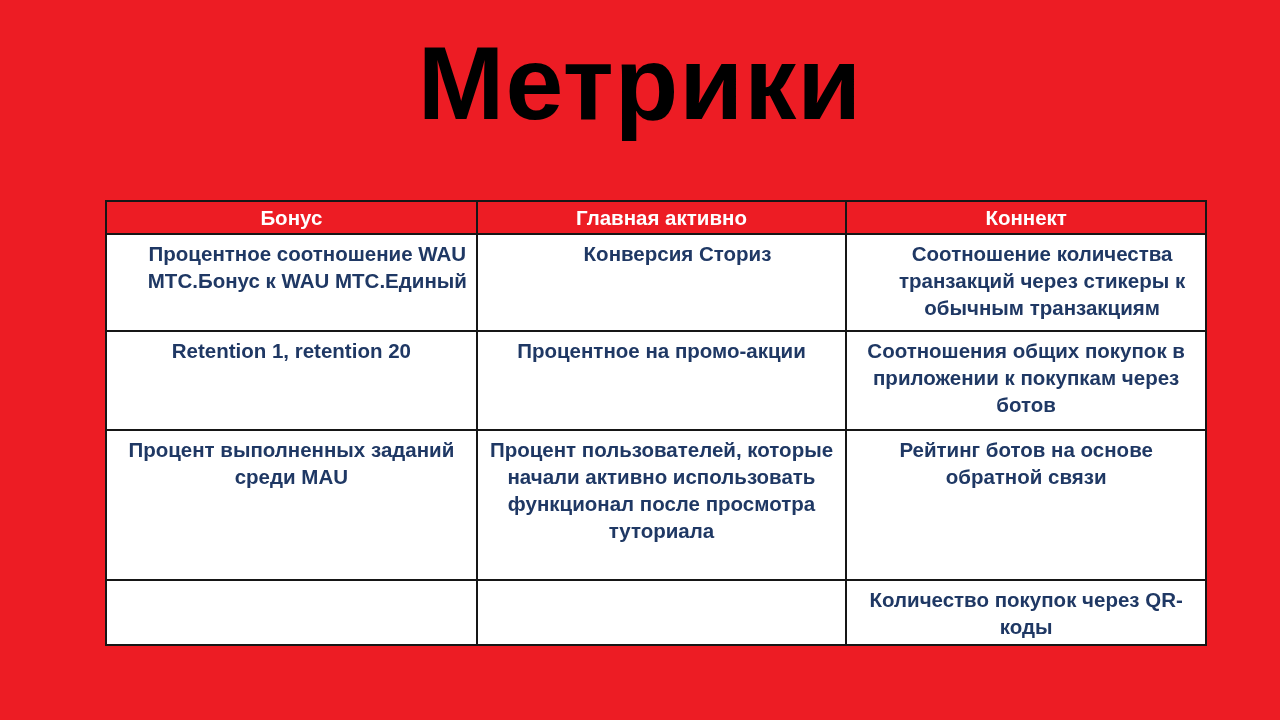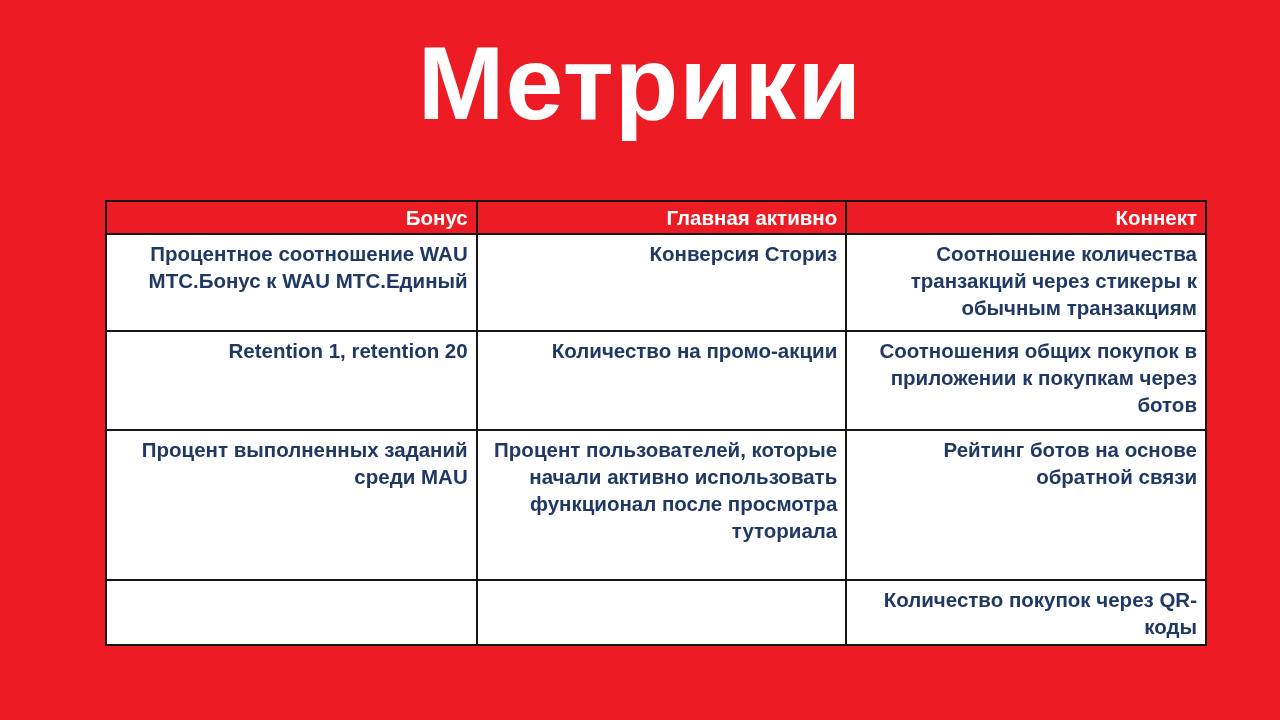--- a/index.html
+++ b/index.html
@@ -16,21 +16,21 @@
     width: 1280px;
     height: 720px;
     background: #ED1C24;
   }
   .slide-title {
     position: absolute;
     top: 18px;
     left: 0;
     width: 1280px;
     text-align: center;
-    color: #ffffff;
+    color: #000000;
     font-size: 104px;
     font-weight: 700;
     letter-spacing: 1px;
     line-height: 1.25;
   }
   .metrics-table {
     position: absolute;
     left: 105px;
     top: 200px;
     width: 1102px;
@@ -38,21 +38,21 @@
     table-layout: fixed;
     background: #FFFFFF;
   }
   .metrics-table col.c1 { width: 33.7%; }
   .metrics-table col.c2 { width: 33.6%; }
   .metrics-table col.c3 { width: 32.7%; }
   .metrics-table th,
   .metrics-table td {
     border: 2px solid #161616;
     vertical-align: top;
-    text-align: right;
+    text-align: center;
     padding: 5px 8px 4px 8px;
     font-size: 20.5px;
     font-weight: 700;
     line-height: 1.32;
     overflow: hidden;
   }
   .metrics-table thead th {
     background: #ED1C24;
     color: #FFFFFF;
     height: 24px;
@@ -90,21 +90,21 @@
       </tr>
     </thead>
     <tbody>
       <tr class="row-1">
         <td>Процентное соотношение WAU МТС.Бонус к WAU МТС.Единый</td>
         <td>Конверсия Сториз</td>
         <td>Соотношение количества транзакций через стикеры к обычным транзакциям</td>
       </tr>
       <tr class="row-2">
         <td>Retention 1, retention 20</td>
-        <td>Количество на промо-акции</td>
+        <td>Процентное на промо-акции</td>
         <td>Соотношения общих покупок в приложении к покупкам через ботов</td>
       </tr>
       <tr class="row-3">
         <td>Процент выполненных заданий среди MAU</td>
         <td>Процент пользователей, которые начали активно использовать функционал после просмотра туториала</td>
         <td>Рейтинг ботов на основе обратной связи</td>
       </tr>
       <tr class="row-4">
         <td></td>
         <td></td>

